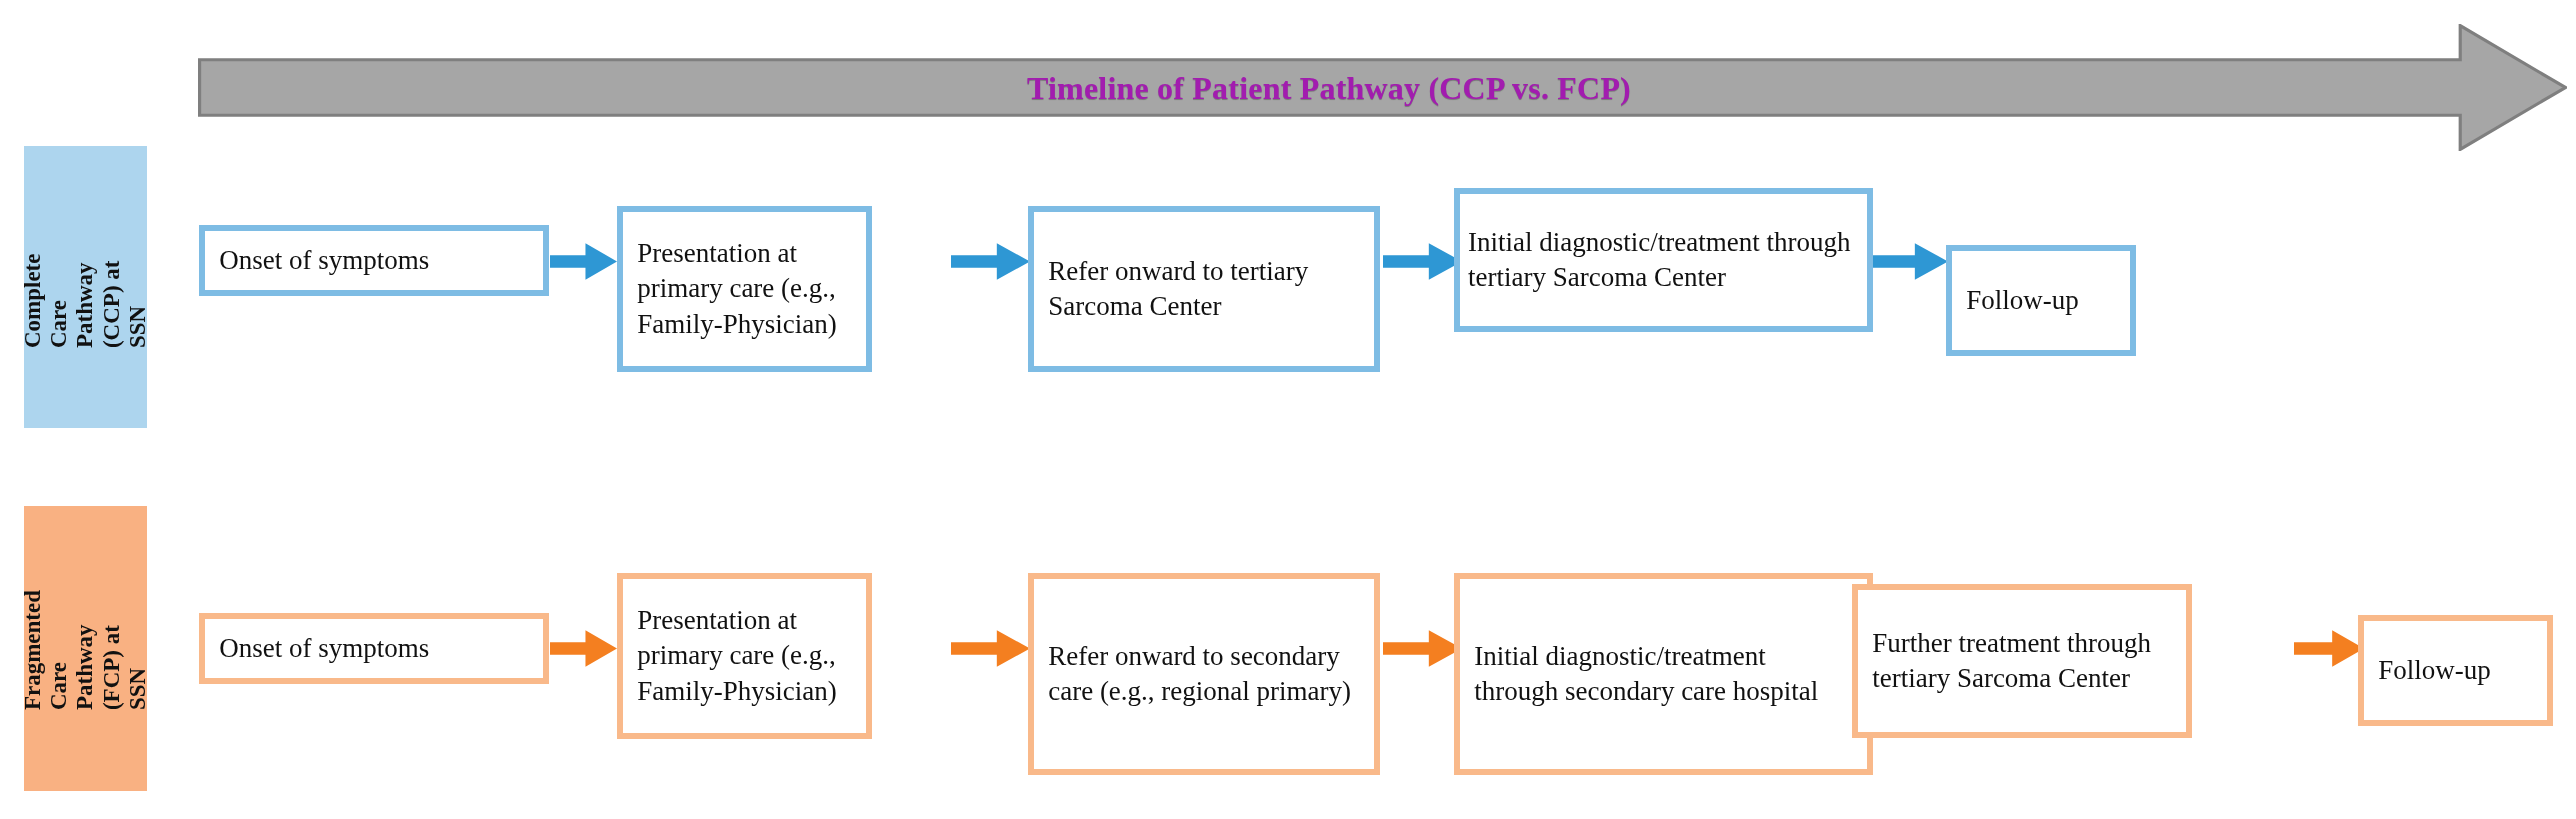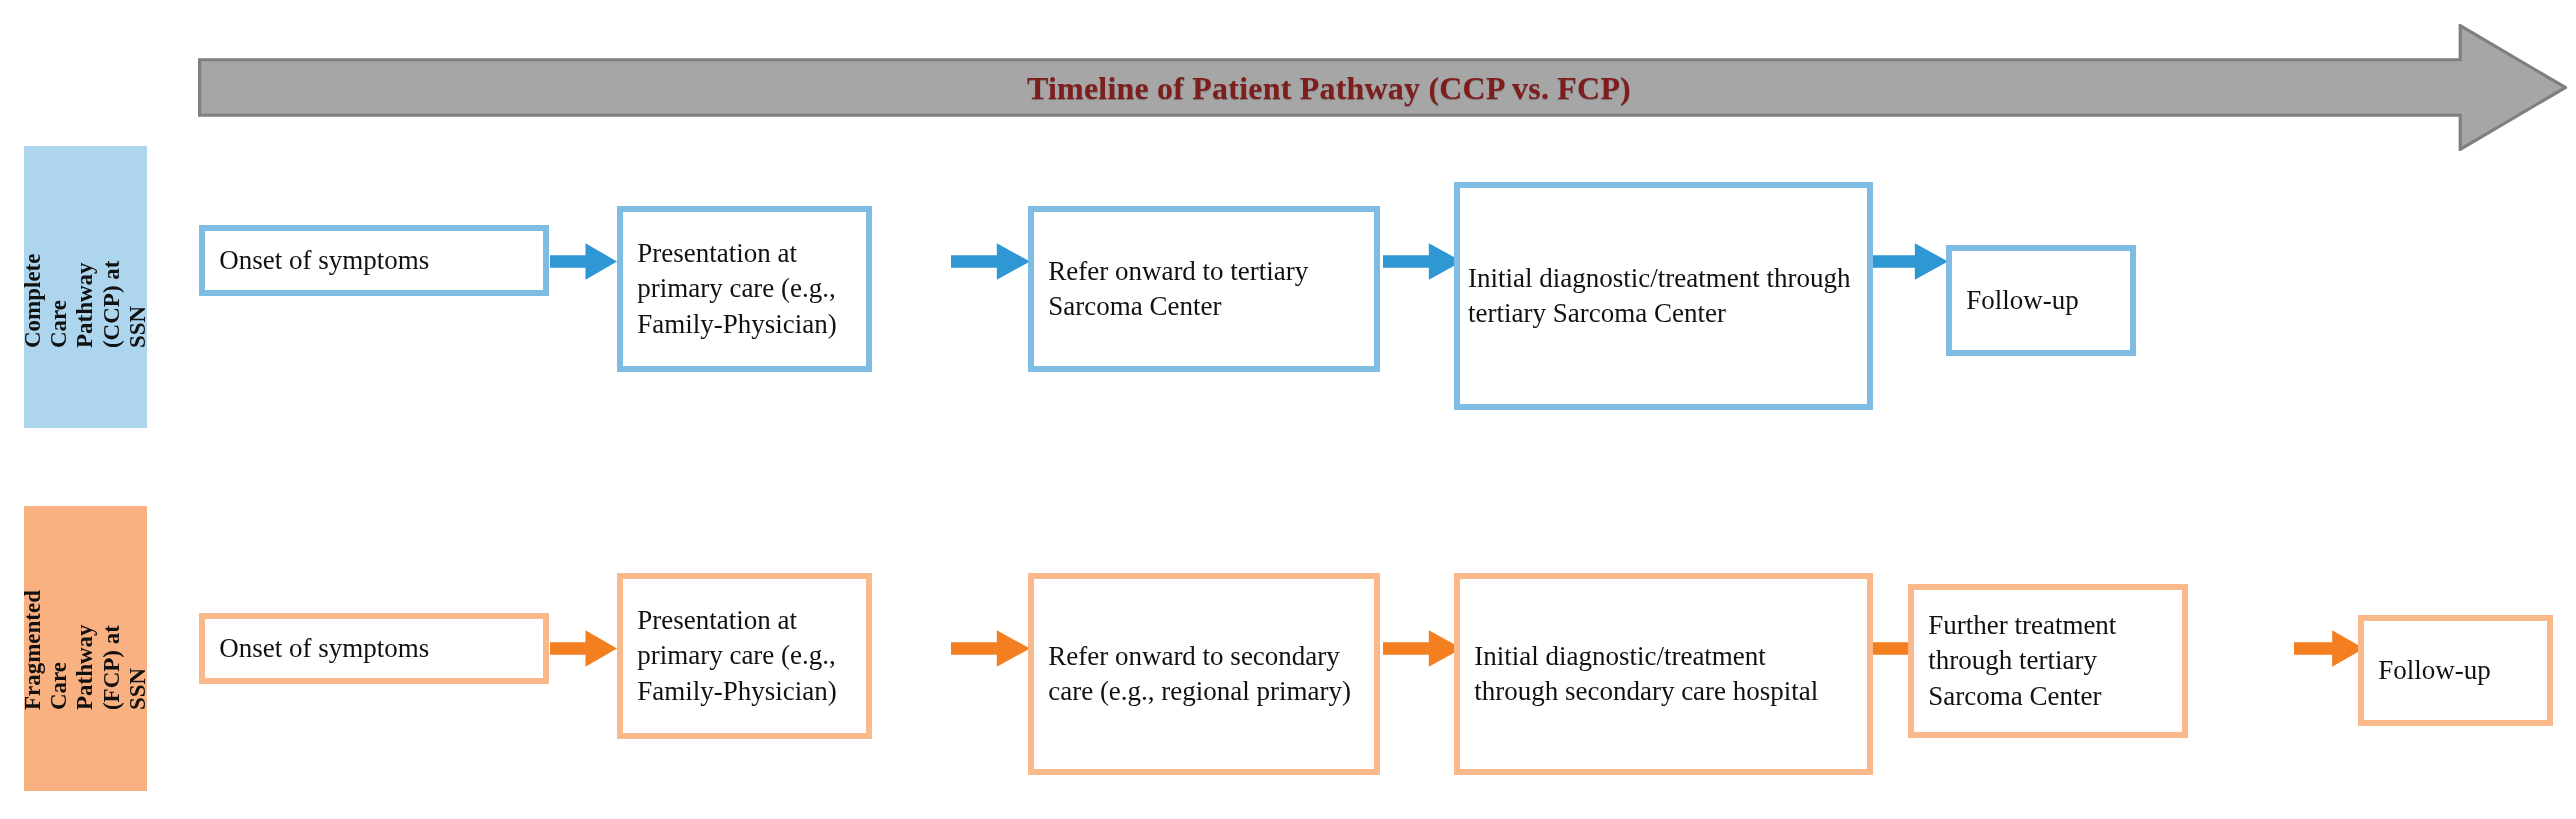--- a/index.html
+++ b/index.html
@@ -19,21 +19,21 @@
     position: absolute;
     left: 198px; top: 24px;
     width: 2369px; height: 127px;
   }
   .timeline-banner svg { display: block; width: 100%; height: 100%; }
   .timeline-title {
     position: absolute;
     left: 198px; top: 59px;
     width: 2262px; height: 59px;
     display: flex; align-items: center; justify-content: center;
-    color: #7f1d1d;
+    color: #a21caf;
     font-weight: bold;
     font-size: 32px;
     letter-spacing: 0.2px;
     text-shadow: 0 0.8px 0.8px rgba(0,0,0,0.28);
     pointer-events: none;
     white-space: nowrap;
   }
 
   
   .row-label {
@@ -119,21 +119,21 @@
   <div class="node blue" style="left:1028px; top:206px; width:352px; height:166px;">
     <span class="node-text">Refer onward to tertiary Sarcoma Center</span>
   </div>
 
   <div class="conn" style="left:1383px; top:240px; width:79px;">
     <svg viewBox="0 0 100 54" preserveAspectRatio="none" aria-hidden="true">
       <polygon points="0,19 58,19 58,4 100,27 58,50 58,35 0,35" fill="#2E97D4"></polygon>
     </svg>
   </div>
 
-  <div class="node blue" style="left:1454px; top:182px; width:419px; height:228px;padding-left:8px;">
+  <div class="node blue" style="left:1454px; top:188px; width:419px; height:144px;padding-left:8px;">
     <span class="node-text">Initial diagnostic/treatment through tertiary Sarcoma Center</span>
   </div>
 
   <div class="conn" style="left:1873px; top:240px; width:75px;">
     <svg viewBox="0 0 95 54" preserveAspectRatio="none" aria-hidden="true">
       <polygon points="0,19 53,19 53,4 95,27 53,50 53,35 0,35" fill="#2E97D4"></polygon>
     </svg>
   </div>
 
   <div class="node blue" style="left:1946px; top:245px; width:190px; height:111px;">
@@ -177,21 +177,21 @@
   <div class="node orange" style="left:1454px; top:573px; width:419px; height:202px;align-items:center;">
     <span class="node-text">Initial diagnostic/treatment through secondary care hospital</span>
   </div>
 
   <div class="conn" style="left:1873px; top:627px; width:75px;">
     <svg viewBox="0 0 95 54" preserveAspectRatio="none" aria-hidden="true">
       <polygon points="0,19 53,19 53,4 95,27 53,50 53,35 0,35" fill="#F47F20"></polygon>
     </svg>
   </div>
 
-  <div class="node orange" style="left:1908px; top:584px; width:280px; height:154px;font-family:Liberation Serif, serif;">
+  <div class="node orange" style="left:1852px; top:584px; width:340px; height:154px;font-family:Liberation Serif, serif;">
     <span class="node-text">Further treatment through tertiary Sarcoma Center</span>
   </div>
 
   <div class="conn" style="left:2294px; top:627px; width:70px;">
     <svg viewBox="0 0 88 54" preserveAspectRatio="none" aria-hidden="true">
       <polygon points="0,19 48,19 48,4 88,27 48,50 48,35 0,35" fill="#F47F20"></polygon>
     </svg>
   </div>
 
   <div class="node orange" style="left:2358px; top:615px; width:195px; height:111px;">

